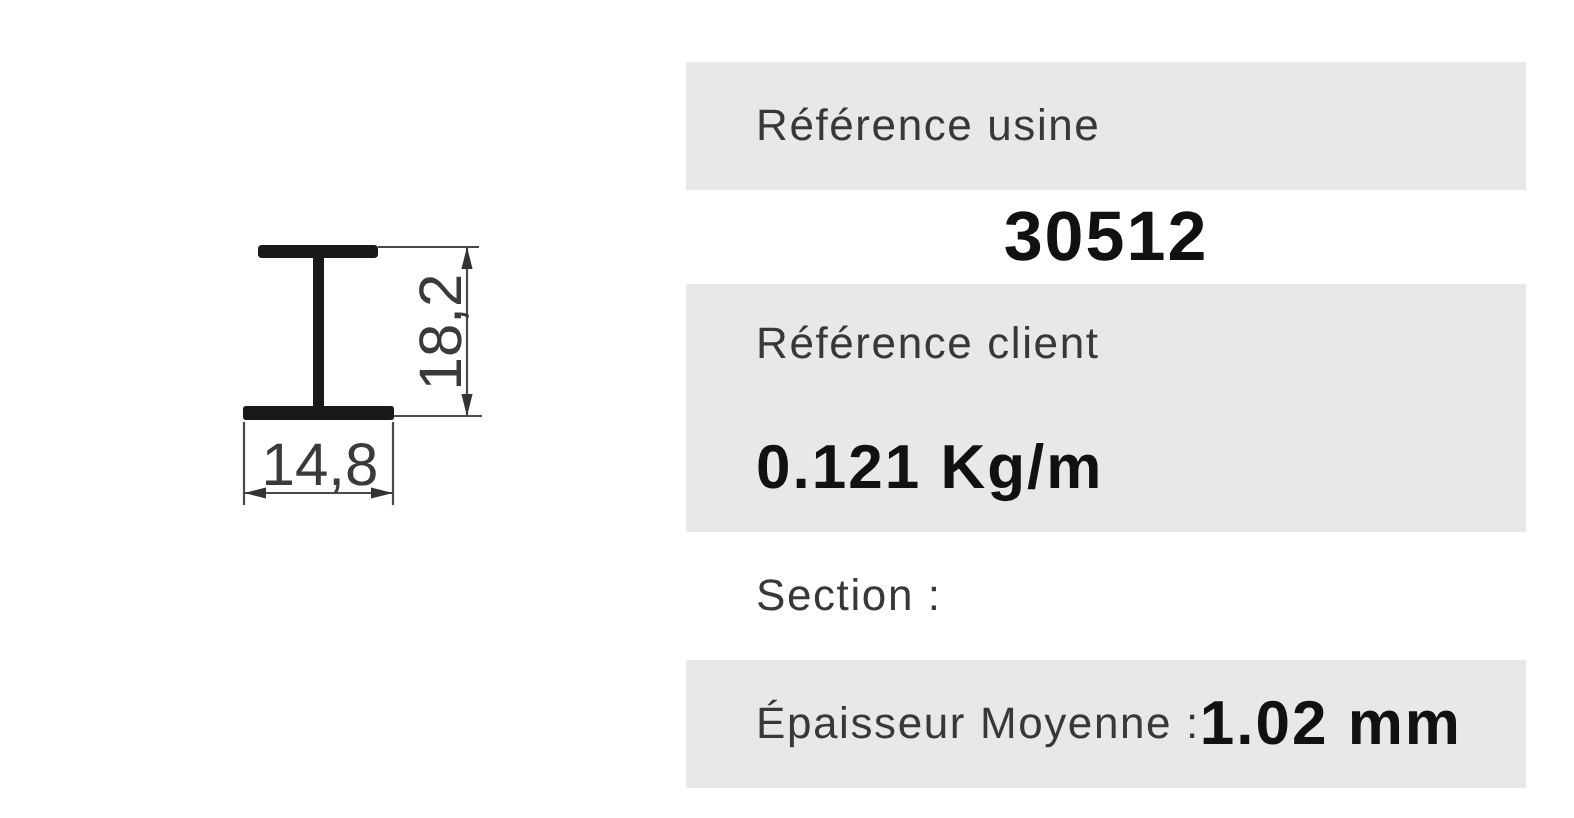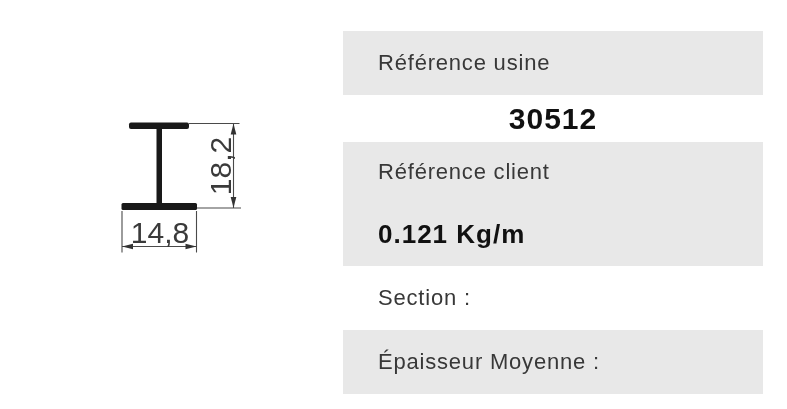--- a/index.html
+++ b/index.html
@@ -27,25 +27,25 @@
   }
   .row{display:flex;align-items:center;box-sizing:border-box;}
   .row.gray{background:#e8e8e8;}
   .h48{height:64px}.h47{height:47px}.h50{height:60px}
   .header-row{padding-left:35px;}
   .header-label{
     font-size:22px;color:#383838;letter-spacing:0.8px;
   }
   .value-row{justify-content:center;}
   .big-value{
-    font-size:30px;font-weight:bold;color:#111111;letter-spacing:1px;
+    font-size:35px;font-weight:bold;color:#111111;letter-spacing:1px;
   }
   .info-row{padding-left:35px;justify-content:space-between;}
   .info-label{font-size:22px;color:#383838;letter-spacing:0.8px;white-space:nowrap;}
-  .info-value{font-size:26px;font-weight:bold;color:#111111;letter-spacing:1px;white-space:nowrap;}
+  .info-value{font-size:31px;font-weight:bold;color:#111111;letter-spacing:1px;white-space:nowrap;}
   .pr18{padding-right:18px;}
   .pr40{padding-right:40px;}
   .pr16{padding-right:32px;}
 </style>
 </head>
 <body>
 
 <div class="screen">
 
   <svg class="drawing" viewBox="0 0 330 300" xmlns="http://www.w3.org/2000/svg">
@@ -87,16 +87,17 @@
     <div class="row gray h48 info-row pr18">
       <span class="info-value">0.121 Kg/m</span>
     </div>
 
     <div class="row h48 info-row pr40">
       <span class="info-label">Section :</span>
     </div>
 
     <div class="row gray h48 info-row pr16">
       <span class="info-label">Épaisseur Moyenne :</span>
+      <span class="info-value">1.02 mm</span>
     </div>
 
   </div>
 </div>
 
 </body></html>

